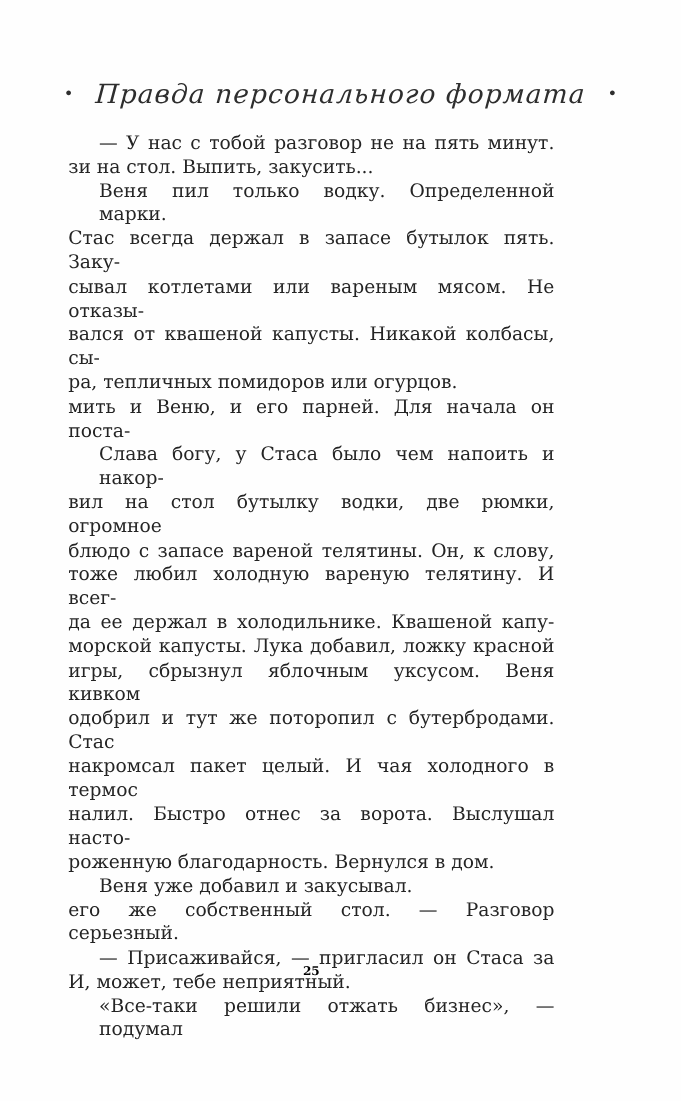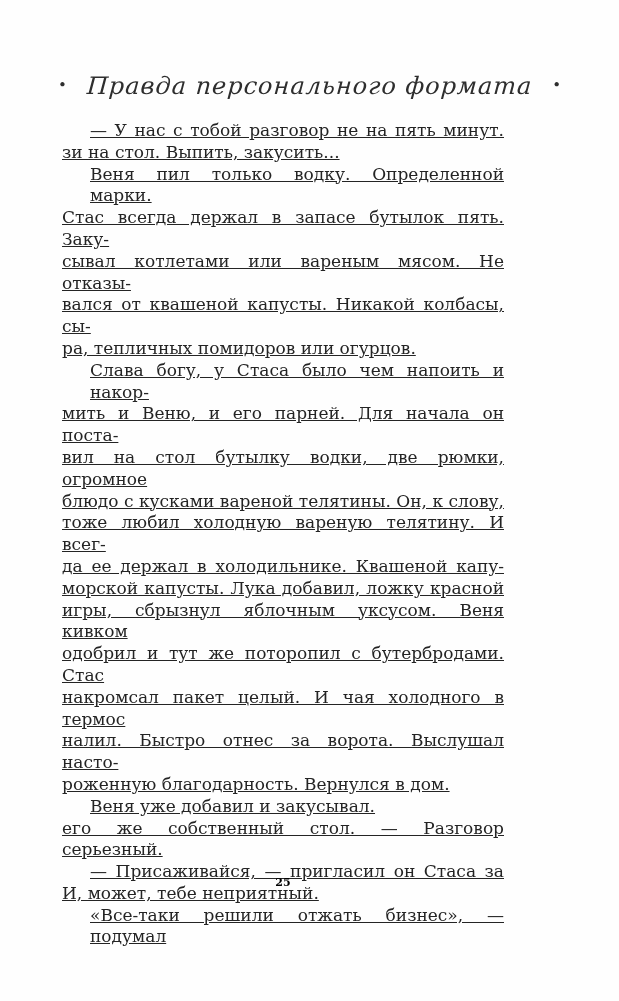--- a/index.html
+++ b/index.html
@@ -47,21 +47,20 @@
     width: 442px;
     font-size: 17px;
     line-height: 21.8px;
     color: #242424;
   }
   .para { margin: 0; }
   .line {
     text-align: justify;
     text-align-last: justify;
     white-space: normal;
-    text-decoration: underline;
   }
   .line.last {
     text-align: right;
     text-align-last: left;
   }
   .line.first {
     padding-left: 28px;
   }
   
   .page-number {
@@ -90,24 +89,24 @@
         <div class="line last">зи на стол. Выпить, закусить...</div>
       </div>
       <div class="para">
         <div class="line first">Веня пил только водку. Определенной марки.</div>
         <div class="line">Стас всегда держал в запасе бутылок пять. Заку-</div>
         <div class="line">сывал котлетами или вареным мясом. Не отказы-</div>
         <div class="line">вался от квашеной капусты. Никакой колбасы, сы-</div>
         <div class="line last">ра, тепличных помидоров или огурцов.</div>
       </div>
       <div class="para">
+        <div class="line">мить и Веню, и его парней. Для начала он поста-</div>
         <div class="line first">Слава богу, у Стаса было чем напоить и накор-</div>
-        <div class="line">мить и Веню, и его парней. Для начала он поста-</div>
         <div class="line">вил на стол бутылку водки, две рюмки, огромное</div>
-        <div class="line">блюдо с кусками вареной телятины. Он, к слову,</div>
+        <div class="line">блюдо с запасе вареной телятины. Он, к слову,</div>
         <div class="line">тоже любил холодную вареную телятину. И всег-</div>
         <div class="line">да ее держал в холодильнике. Квашеной капу-</div>
         <div class="line">морской капусты. Лука добавил, ложку красной</div>
         <div class="line">игры, сбрызнул яблочным уксусом. Веня кивком</div>
         <div class="line">одобрил и тут же поторопил с бутербродами. Стас</div>
         <div class="line">накромсал пакет целый. И чая холодного в термос</div>
         <div class="line">налил. Быстро отнес за ворота. Выслушал насто-</div>
         <div class="line last">роженную благодарность. Вернулся в дом.</div>
       </div>
       <div class="para">

